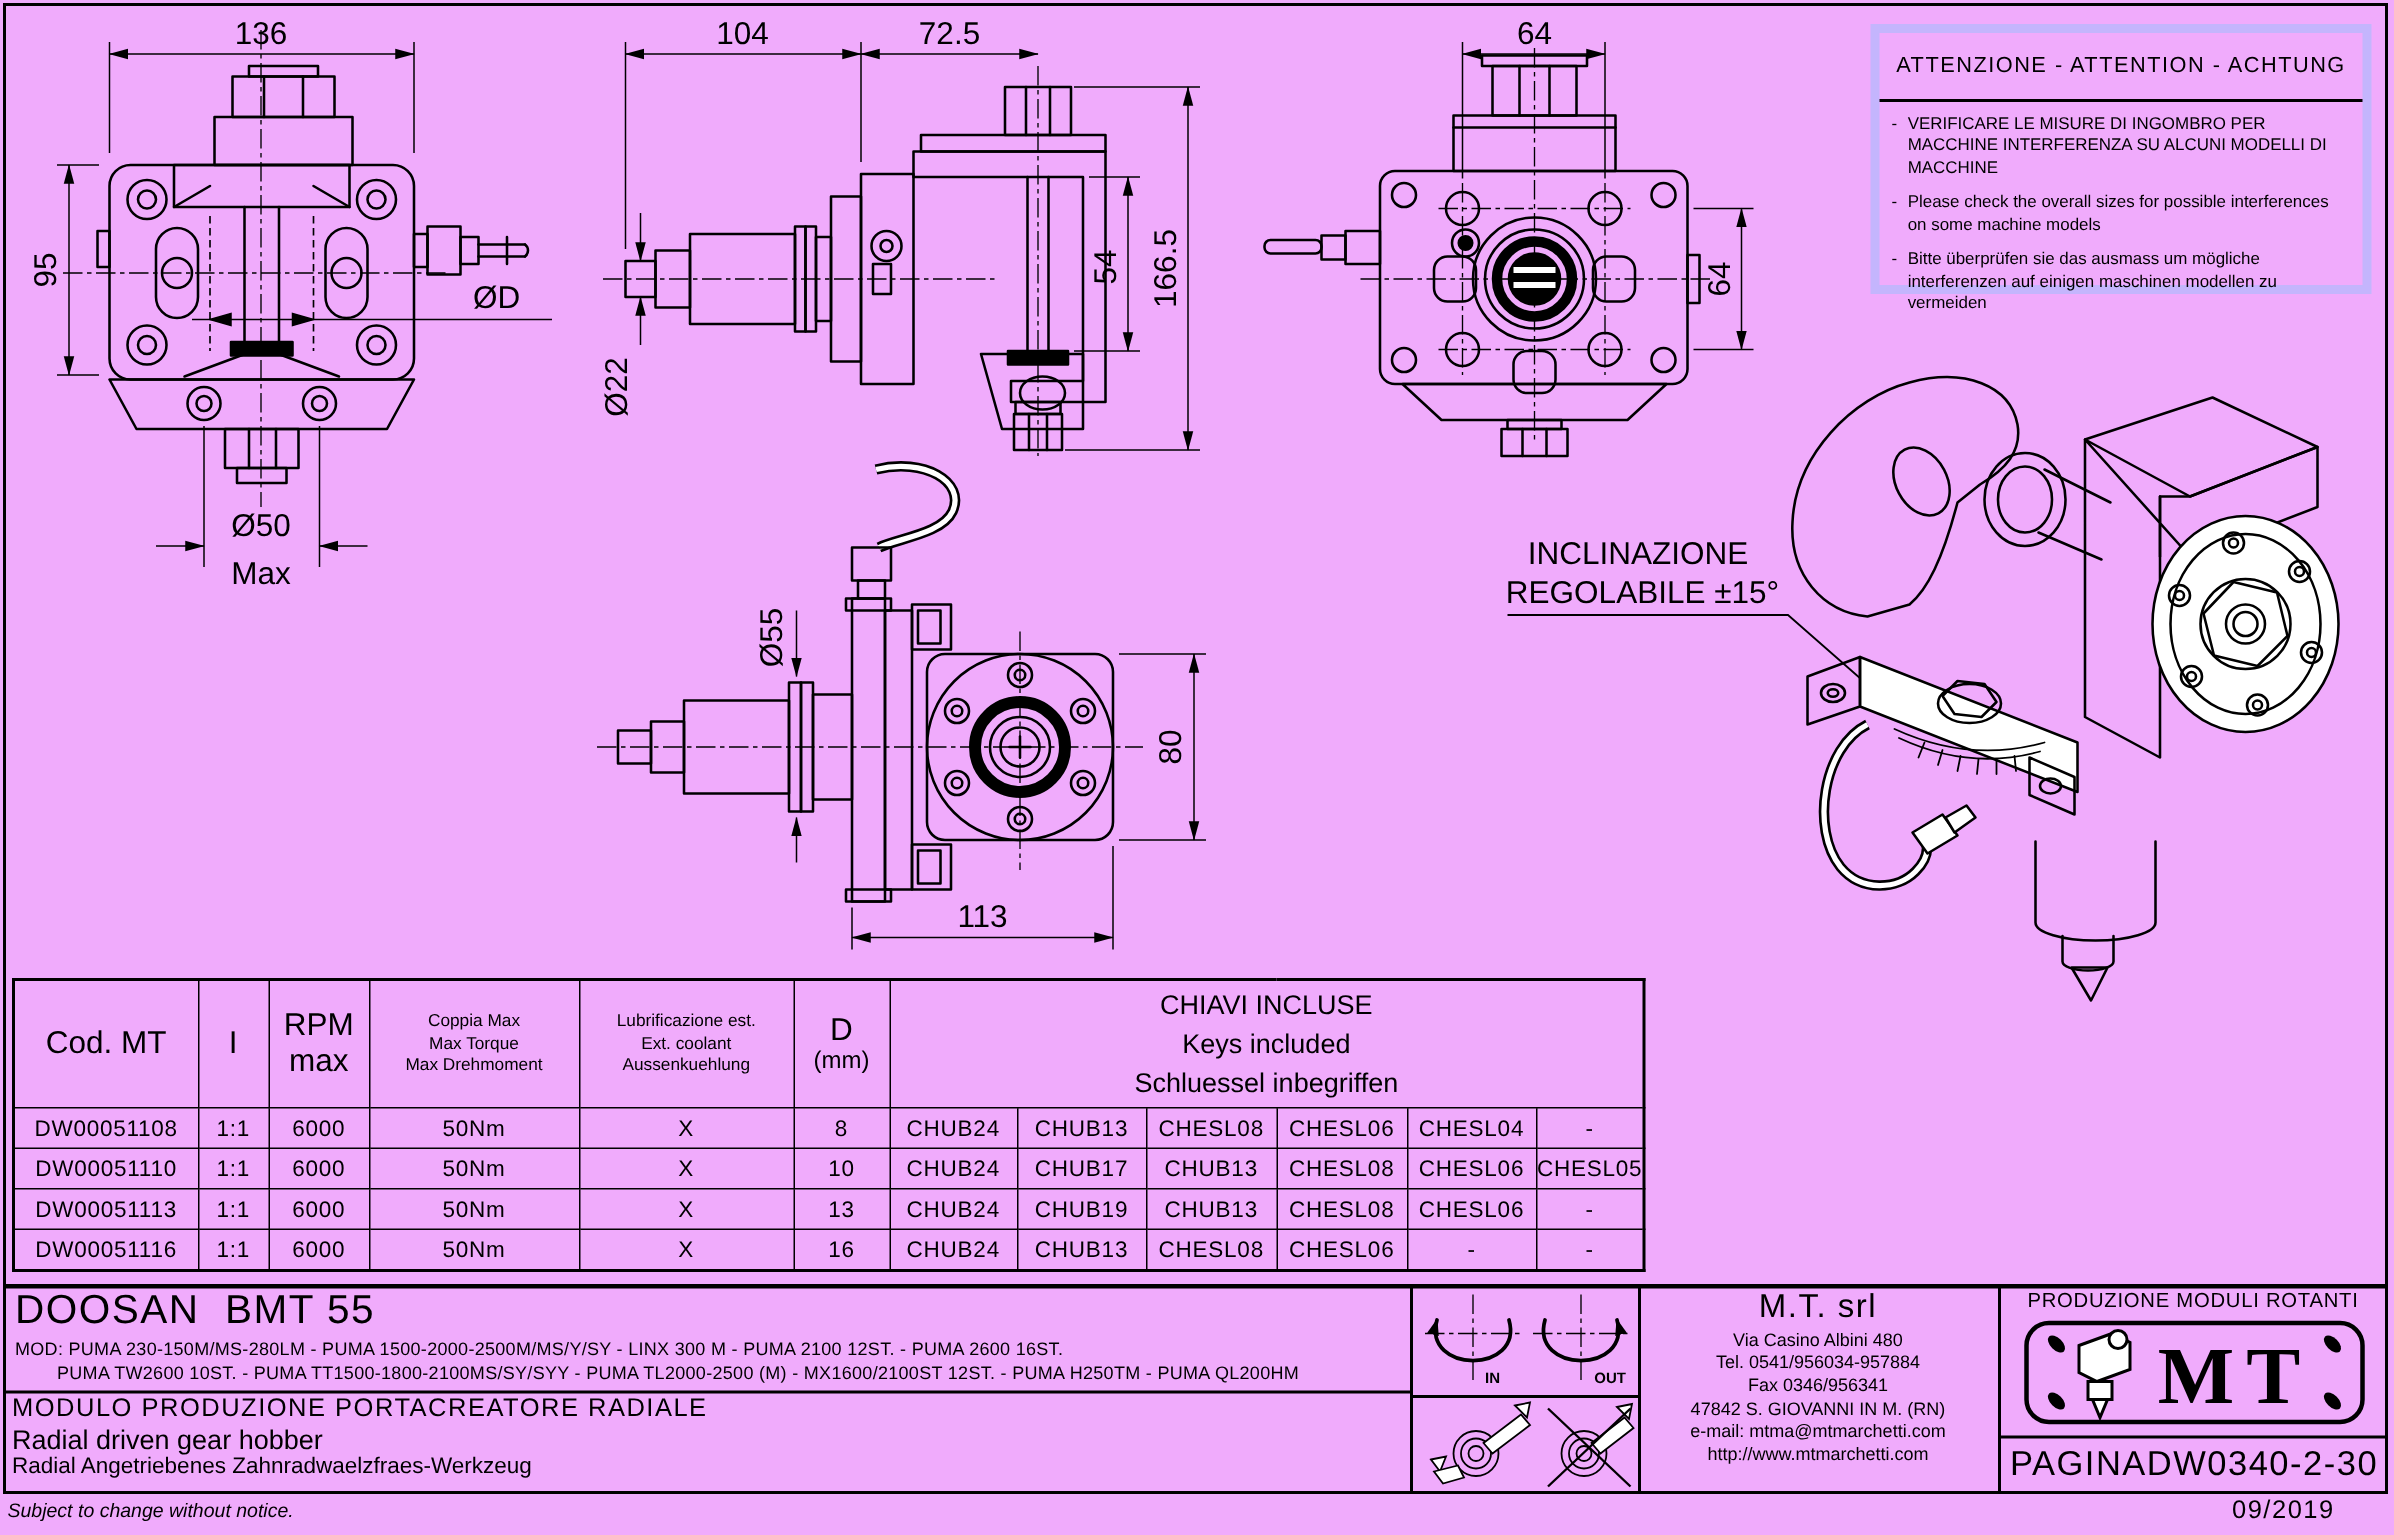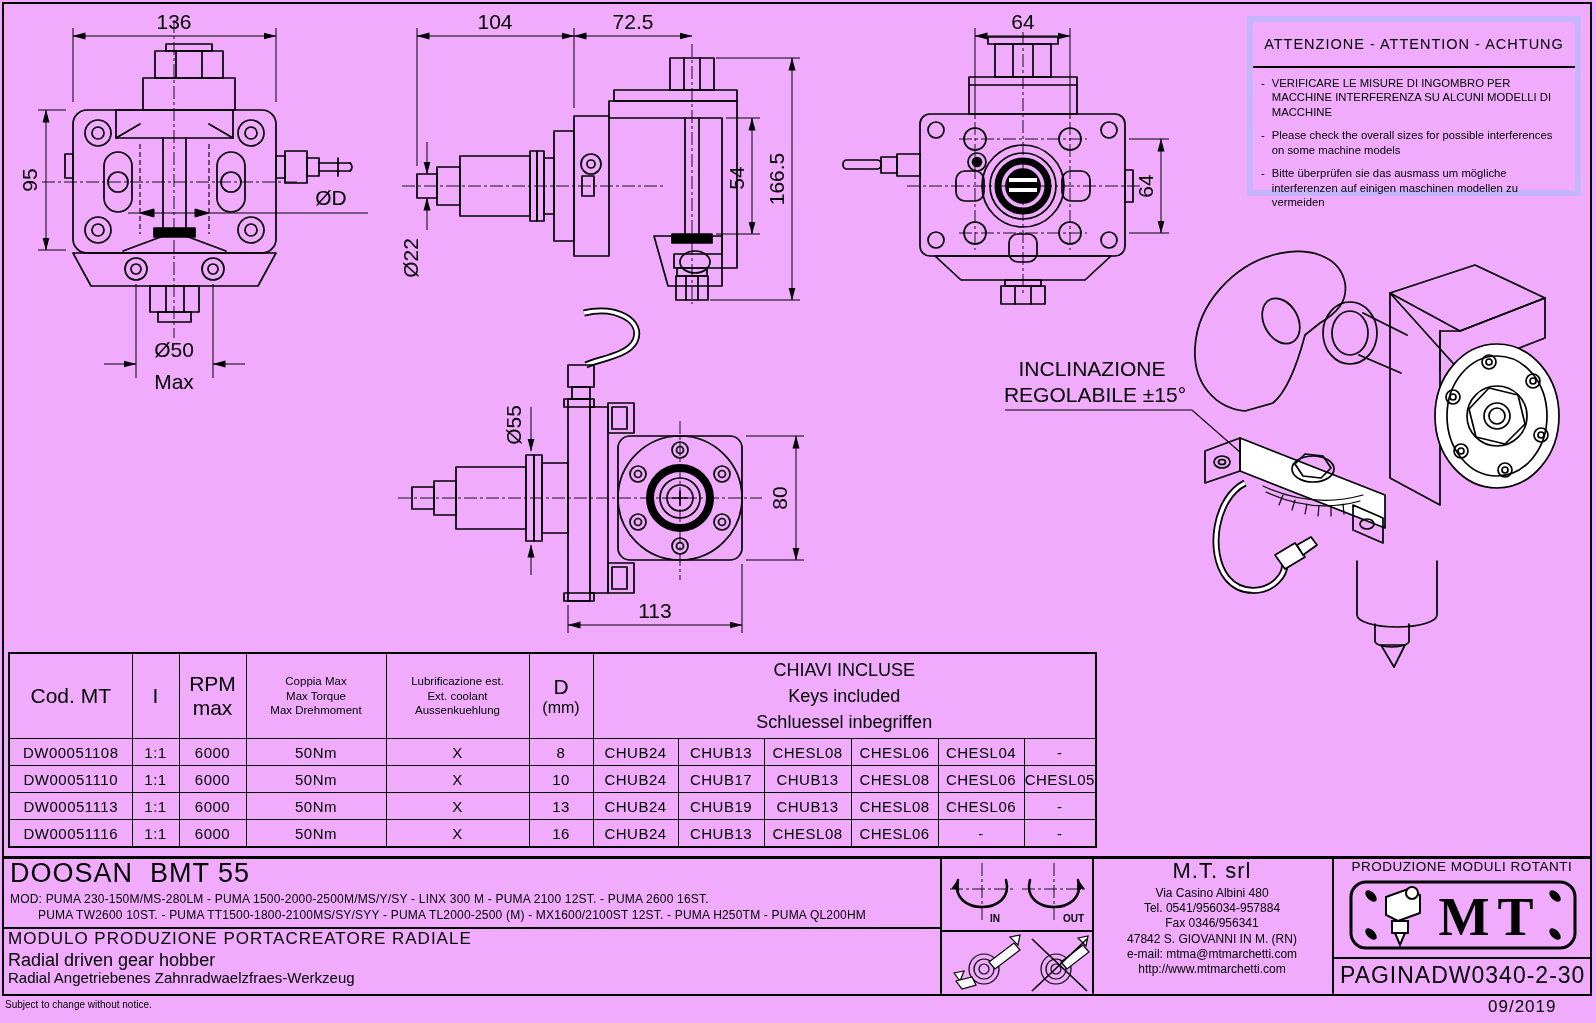--- a/index.html
+++ b/index.html
@@ -38,21 +38,21 @@
   .machine{left:10px;top:858px;width:700px;font-size:27px;white-space:pre;letter-spacing:1px;}
   .modl{left:10px;width:925px;font-size:12px;white-space:pre;letter-spacing:0.2px;}
   .desc-it{left:8px;top:929px;font-size:17px;letter-spacing:1px;}
   .desc-en{left:8px;top:950px;font-size:18px;}
   .desc-de{left:8px;top:969px;font-size:15px;}
   .company{left:1094px;top:858px;width:236px;text-align:center;}
   .company .nm{font-size:22px;font-weight:normal;letter-spacing:1px;margin-bottom:2px;}
   .company .ln{font-size:12px;line-height:15.2px;white-space:nowrap;}
   .produz{left:1334px;top:859px;width:256px;text-align:center;font-size:13.5px;letter-spacing:0.5px;white-space:nowrap;}
   .pagina{left:1340px;top:962px;width:246px;display:flex;font-size:23px;letter-spacing:1px;}
-  .footnote{left:5px;top:999px;font-size:10px;}
+  .footnote{left:5px;top:999px;font-size:13px;font-style:italic;}
   .footdate{left:1488px;top:997px;font-size:17px;letter-spacing:1px;}
   .inout-lbl{font-size:10px;font-weight:bold;}
 </style>
 </head>
 <body>
 
 <div id="page">
 
   <div class="abs frame"></div>
 

